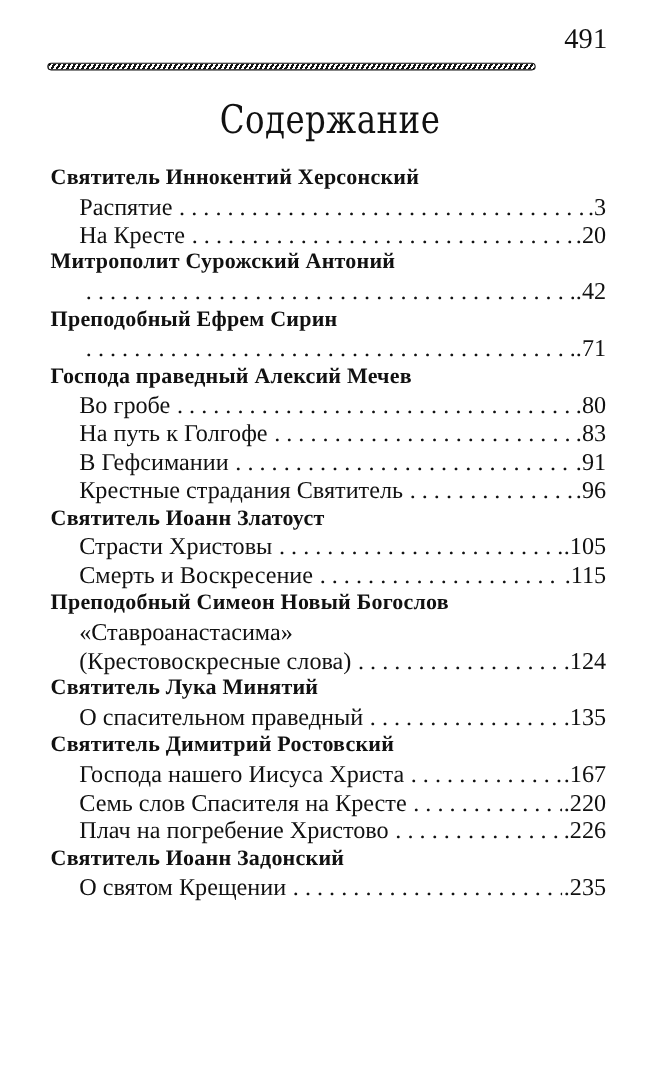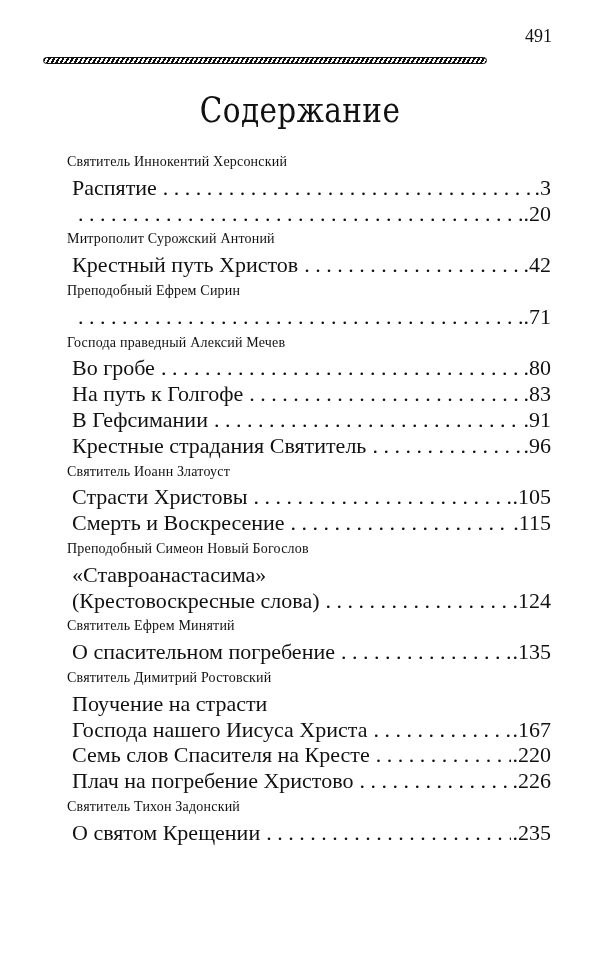--- a/index.html
+++ b/index.html
@@ -2,38 +2,38 @@
 <html><head>
   <meta charset="utf-8">
   <style>
     html, body { margin: 0; padding: 0; background: #ffffff; }
     body {
       width: 600px; height: 971px; position: relative; overflow: hidden;
       font-family: "Liberation Serif", "DejaVu Serif", serif; color: #111;
     }
     .page-number {
       position: absolute; top: 22px; right: 48px;
-      font-size: 18px; line-height: 28px;
+      font-size: 26px; line-height: 28px;
     }
     .rope {
       position: absolute; left: 42px; top: 57px; width: 442px; height: 5px;
       border: 1px solid #111; border-radius: 4px;
       background: repeating-linear-gradient(120deg, #111 0px, #111 2px, #fff 2px, #fff 4px);
       width: 440px; left: 43px;
     }
     .rope { width: 442px; }
     .title {
       position: absolute; left: 0; right: 0; top: 86px; text-align: center;
       font-family: "DejaVu Serif", serif; font-size: 36px; line-height: 48px;
       letter-spacing: 0.5px; transform: scaleX(0.82); font-weight: normal;
     }
     .toc { position: absolute; left: 46px; top: 149px; width: 505px; }
     .author {
-      font-weight: normal; font-size: 14px; line-height: 25.8px; height: 25.8px;
-      white-space: nowrap; letter-spacing: 0.2px; margin-left: 21px;
+      font-weight: bold; font-size: 20px; line-height: 25.8px; height: 25.8px;
+      white-space: nowrap; letter-spacing: 0.2px;
     }
     .entry {
       display: flex; align-items: baseline; padding-left: 26px;
       font-size: 22px; line-height: 25.8px; height: 25.8px; white-space: nowrap;
     }
     .entry .t { flex: 0 0 auto; }
     .entry .dots {
       flex: 1 1 auto; overflow: hidden; margin: 0 2px 0 6px;
       letter-spacing: 4.2px; color: #111;
     }
@@ -51,27 +51,27 @@
 <div class="title">Содержание</div>
 
 <div class="toc">
   <div class="author">Святитель Иннокентий Херсонский</div>
   <div class="entry">
       <span class="t">Распятие</span>
       <span class="dots"></span>
       <span class="p">.3</span>
     </div>
   <div class="entry">
+      <span class="t">На Кресте</span>
       <span class="dots"></span>
       <span class="p">.20</span>
     </div>
 
   <div class="author">Митрополит Сурожский Антоний</div>
   <div class="entry">
-      <span class="t">Крестный путь Христов</span>
       <span class="dots"></span>
       <span class="p">.42</span>
     </div>
 
   <div class="author">Преподобный Ефрем Сирин</div>
   <div class="entry">
       <span class="dots"></span>
       <span class="p">.71</span>
     </div>
 
@@ -114,47 +114,43 @@
   <div class="entry nodots">
       <span class="t">«Ставроанастасима»</span>
       <span class="p"></span>
     </div>
   <div class="entry">
       <span class="t">(Крестовоскресные слова)</span>
       <span class="dots"></span>
       <span class="p">.124</span>
     </div>
 
-  <div class="author">Святитель Ефрем Минятий</div>
+  <div class="author">Святитель Лука Минятий</div>
   <div class="entry">
-      <span class="t">О спасительном погребение</span>
+      <span class="t">О спасительном праведный</span>
       <span class="dots"></span>
       <span class="p">.135</span>
     </div>
 
   <div class="author">Святитель Димитрий Ростовский</div>
-  <div class="entry nodots">
-      <span class="t">Поучение на страсти</span>
-      <span class="p"></span>
-    </div>
   <div class="entry">
       <span class="t">Господа нашего Иисуса Христа</span>
       <span class="dots"></span>
       <span class="p">.167</span>
     </div>
   <div class="entry">
       <span class="t">Семь слов Спасителя на Кресте</span>
       <span class="dots"></span>
       <span class="p">.220</span>
     </div>
   <div class="entry">
       <span class="t">Плач на погребение Христово</span>
       <span class="dots"></span>
       <span class="p">.226</span>
     </div>
 
-  <div class="author">Святитель Тихон Задонский</div>
+  <div class="author">Святитель Иоанн Задонский</div>
   <div class="entry">
       <span class="t">О святом Крещении</span>
       <span class="dots"></span>
       <span class="p">.235</span>
     </div>
 </div>
 
 </body></html>

